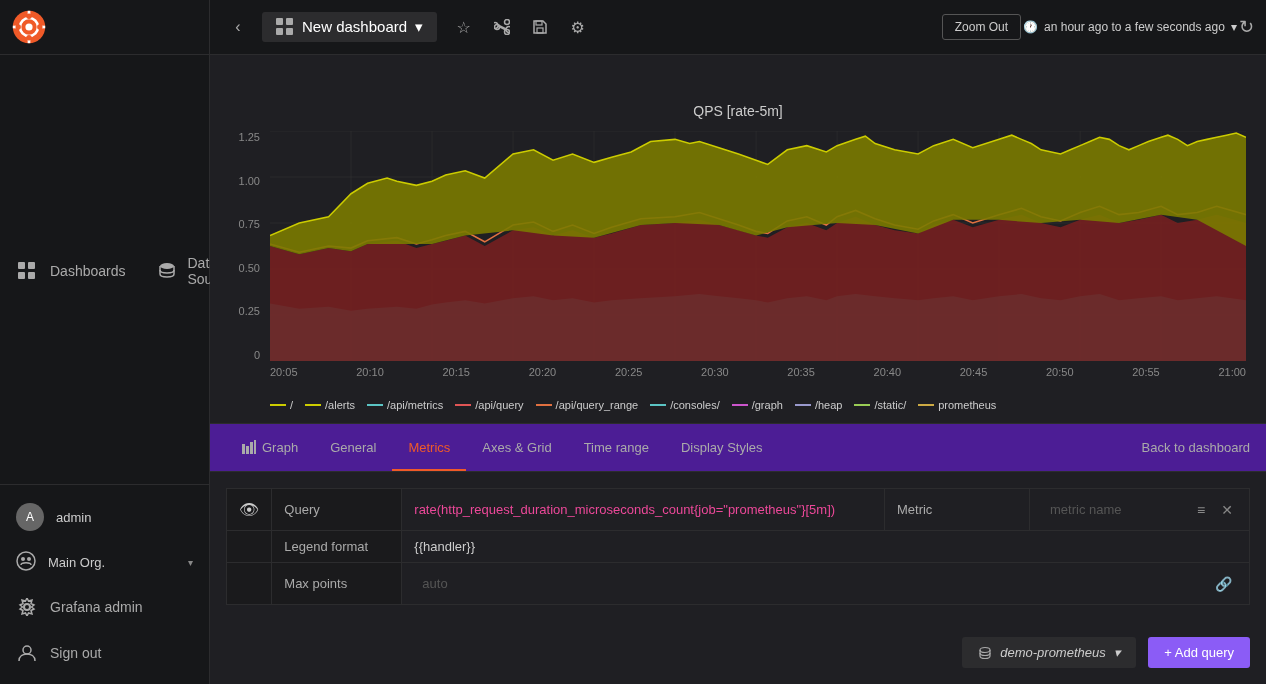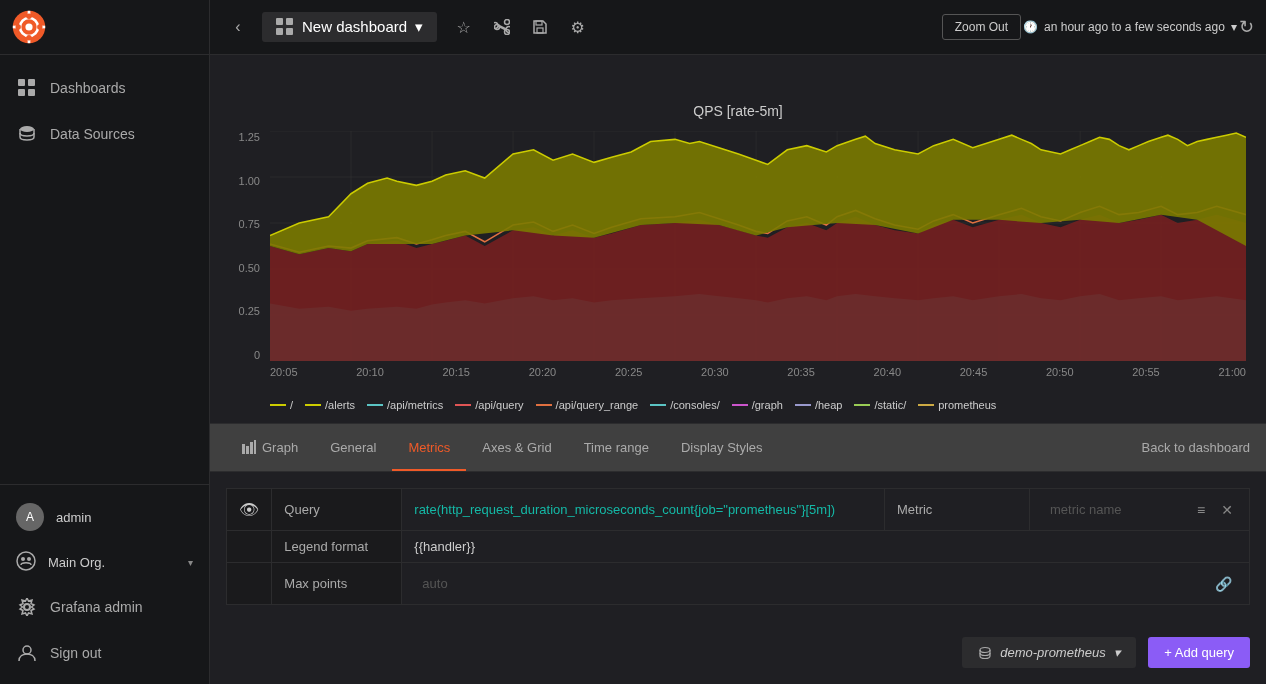--- a/index.html
+++ b/index.html
@@ -37,21 +37,21 @@
       width: 42px;
       height: 42px;
       display: flex;
       align-items: center;
       justify-content: center;
     }
 
     .sidebar-nav {
       flex: 1;
       display: flex;
-      flex-direction: column;
+      flex-direction: row;
       padding-top: 10px;
     }
 
     .sidebar-item {
       display: flex;
       align-items: center;
       padding: 12px 16px;
       cursor: pointer;
       color: #aaaaaa;
       gap: 12px;
@@ -293,21 +293,21 @@
       display: flex;
       flex-direction: column;
     }
 
     .panel-tabs {
       display: flex;
       align-items: center;
       border-bottom: 1px solid #2c2c2e;
       padding: 0 16px;
       height: 48px;
-      background: #404040;
+      background: #4c1d95;
     }
 
     .panel-tab {
       padding: 14px 16px;
       cursor: pointer;
       color: #aaaaaa;
       font-size: 13px;
       display: flex;
       align-items: center;
       gap: 6px;
@@ -741,21 +741,21 @@
       <table class="metrics-table">
         <tbody>
             <tr>
           <td>
             <span class="eye-icon">👁</span>
           </td>
           <td>
             <span class="metric-label">Query</span>
           </td>
           <td>
-            <input type="text" style="width: 100%; background: transparent; border: none; color: #14b8a6; font-size: 13px; outline: none;" value="rate(http_request_duration_microseconds_count{job=&quot;prometheus&quot;}[5m])">
+            <input type="text" style="width: 100%; background: transparent; border: none; color: #ec4899; font-size: 13px; outline: none;" value="rate(http_request_duration_microseconds_count{job=&quot;prometheus&quot;}[5m])">
           </td>
           <td>
             <span class="metric-label">Metric</span>
           </td>
           <td style="width:220px;">
             <div class="metric-input-wrapper">
               <input type="text" class="metric-text-input" placeholder="metric name" style="">
               <button class="icon-btn">≡</button>
               <button class="icon-btn">✕</button>
             </div>

